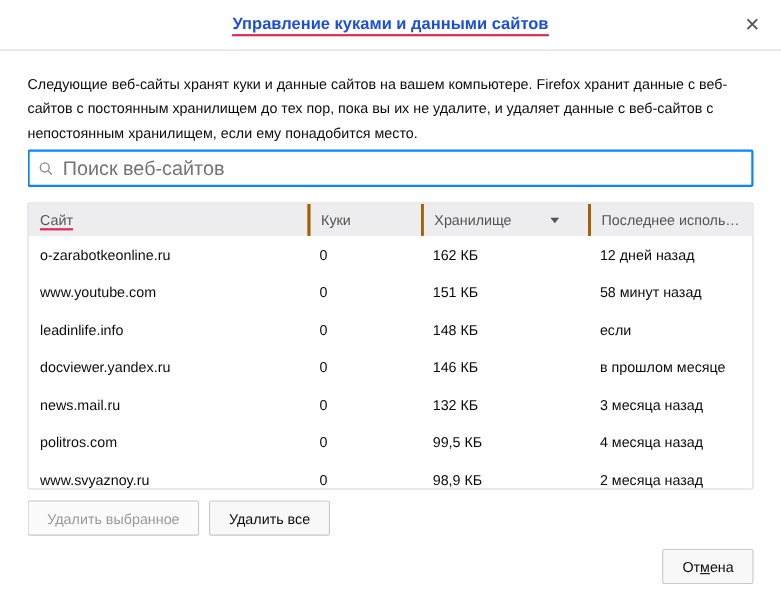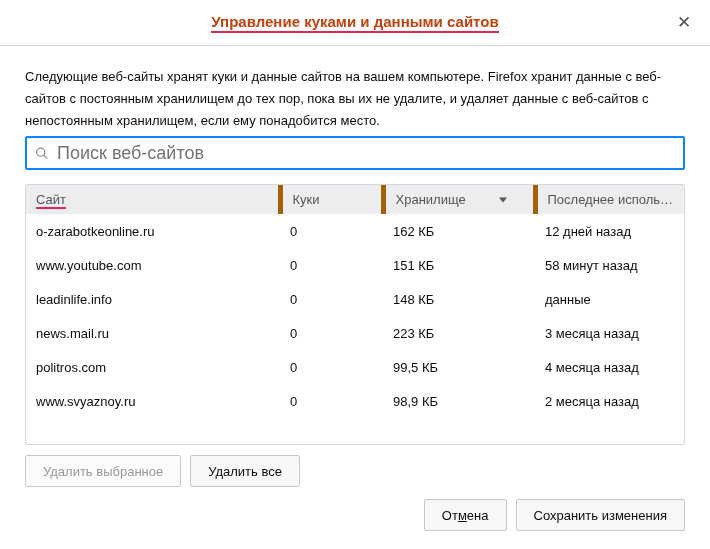--- a/index.html
+++ b/index.html
@@ -16,21 +16,21 @@
     position: relative;
     height: 46px;
     border-bottom: 1px solid #d7d7db;
     display: flex;
     align-items: center;
     justify-content: center;
   }
   .dialog-title {
     font-size: 15px;
     font-weight: 600;
-    color: #c2410c;
+    color: #1d4ed8;
     border-bottom: 2.5px solid #e22850;
     padding-bottom: 1px;
   }
   .close-btn {
     position: absolute;
     right: 16px;
     top: 12px;
     width: 20px;
     height: 20px;
     font-size: 17px;
@@ -87,21 +87,21 @@
   thead th {
     position: sticky;
     top: 0;
     background: #ededf0;
     text-align: left;
     font-weight: 400;
     color: #555;
     font-size: 13px;
     height: 29px;
     padding: 0 10px;
-    border-left: 5px solid #a16207;
+    border-left: 3px solid #a16207;
     white-space: nowrap;
     overflow: hidden;
     text-overflow: ellipsis;
   }
   thead th:first-child { border-left: none; }
   .col-site { width: 254px; }
   .col-cookies { width: 103px; }
   .col-storage { width: 152px; }
   .col-lastused { width: auto; }
   .th-site-label {
@@ -210,26 +210,32 @@
             <tr>
               <td>www.youtube.com</td>
               <td>0</td>
               <td>151 КБ</td>
               <td>58 минут назад</td>
             </tr>
             <tr>
               <td>leadinlife.info</td>
               <td>0</td>
               <td>148 КБ</td>
-              <td>данные</td>
+              <td>если</td>
+            </tr>
+            <tr>
+              <td>docviewer.yandex.ru</td>
+              <td>0</td>
+              <td>146 КБ</td>
+              <td>в прошлом месяце</td>
             </tr>
             <tr>
               <td>news.mail.ru</td>
               <td>0</td>
-              <td>223 КБ</td>
+              <td>132 КБ</td>
               <td>3 месяца назад</td>
             </tr>
             <tr>
               <td>politros.com</td>
               <td>0</td>
               <td>99,5 КБ</td>
               <td>4 месяца назад</td>
             </tr>
             <tr>
               <td>www.svyaznoy.ru</td>
@@ -245,14 +251,13 @@
   <div class="action-row">
     <button class="btn" disabled="">Удалить выбранное</button>
     <button class="btn">Удалить все</button>
   </div>
 </div>
 
 <div class="footer">
   <button class="btn">
     <span>От</span><span class="underline-accent">м</span><span>ена</span>
   </button>
-  <button class="btn">Сохранить изменения</button>
 </div>
 
 </body></html>

